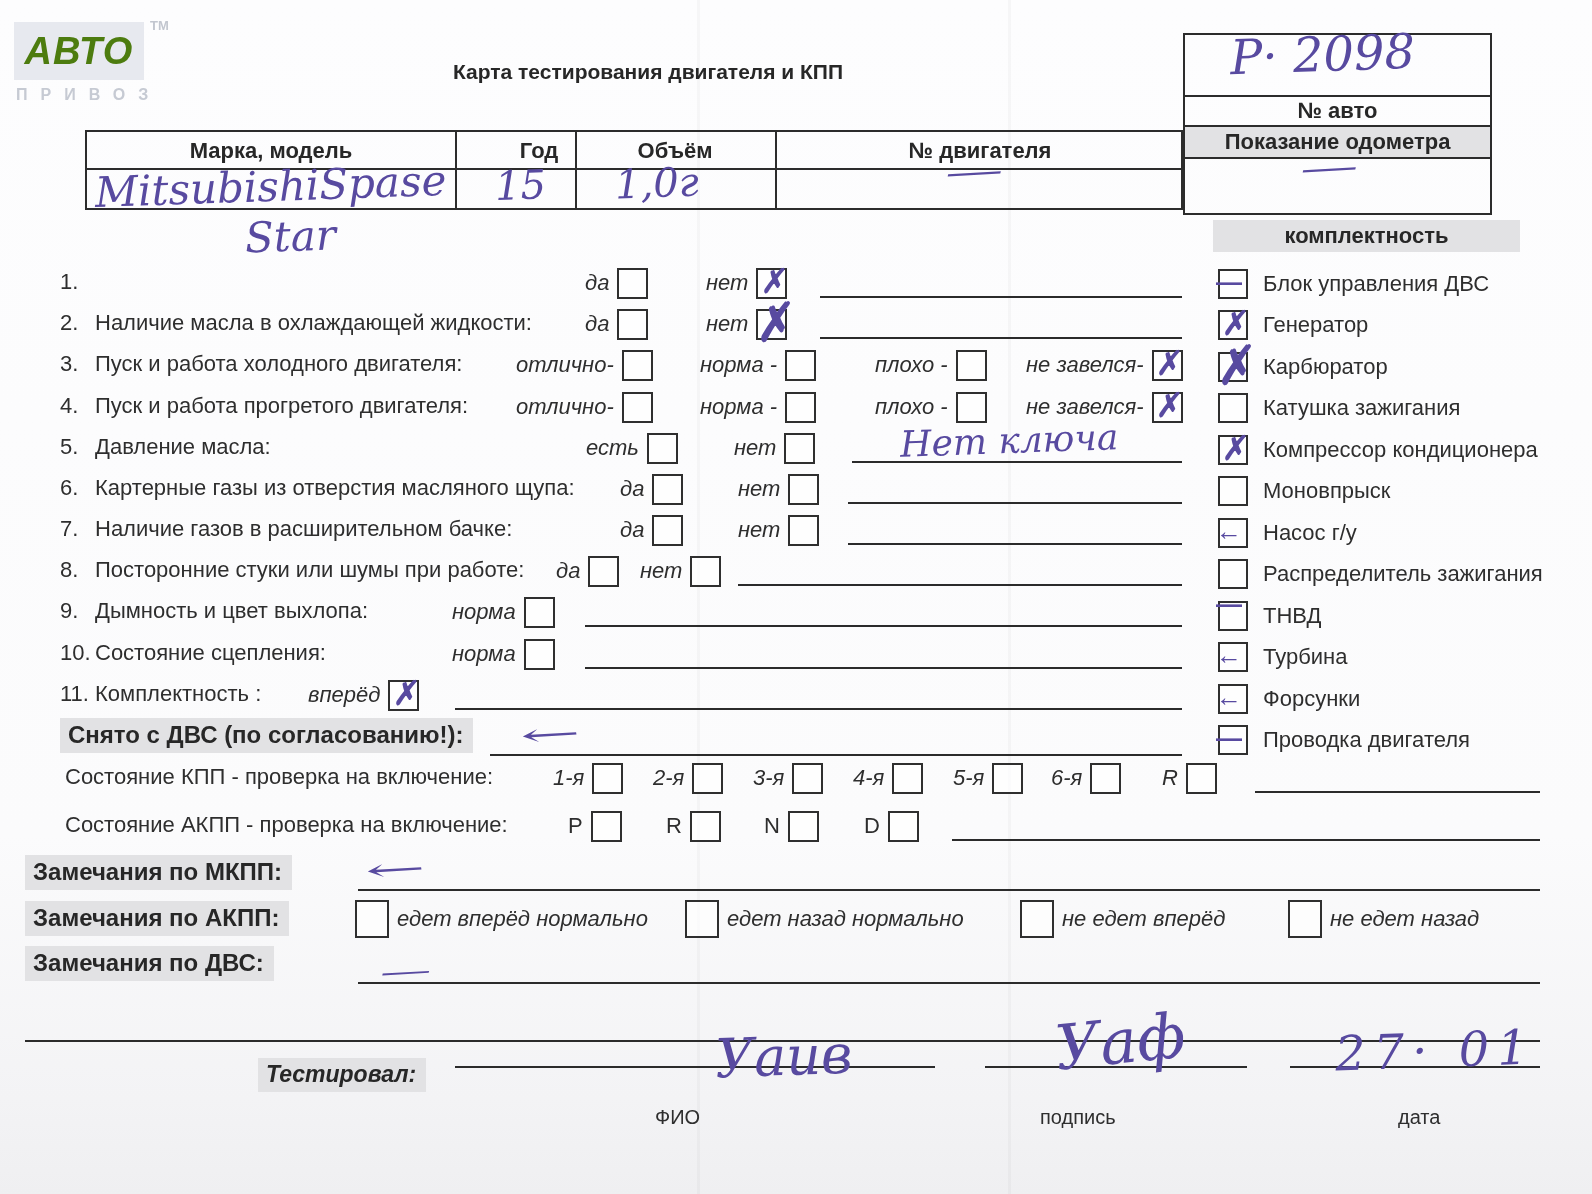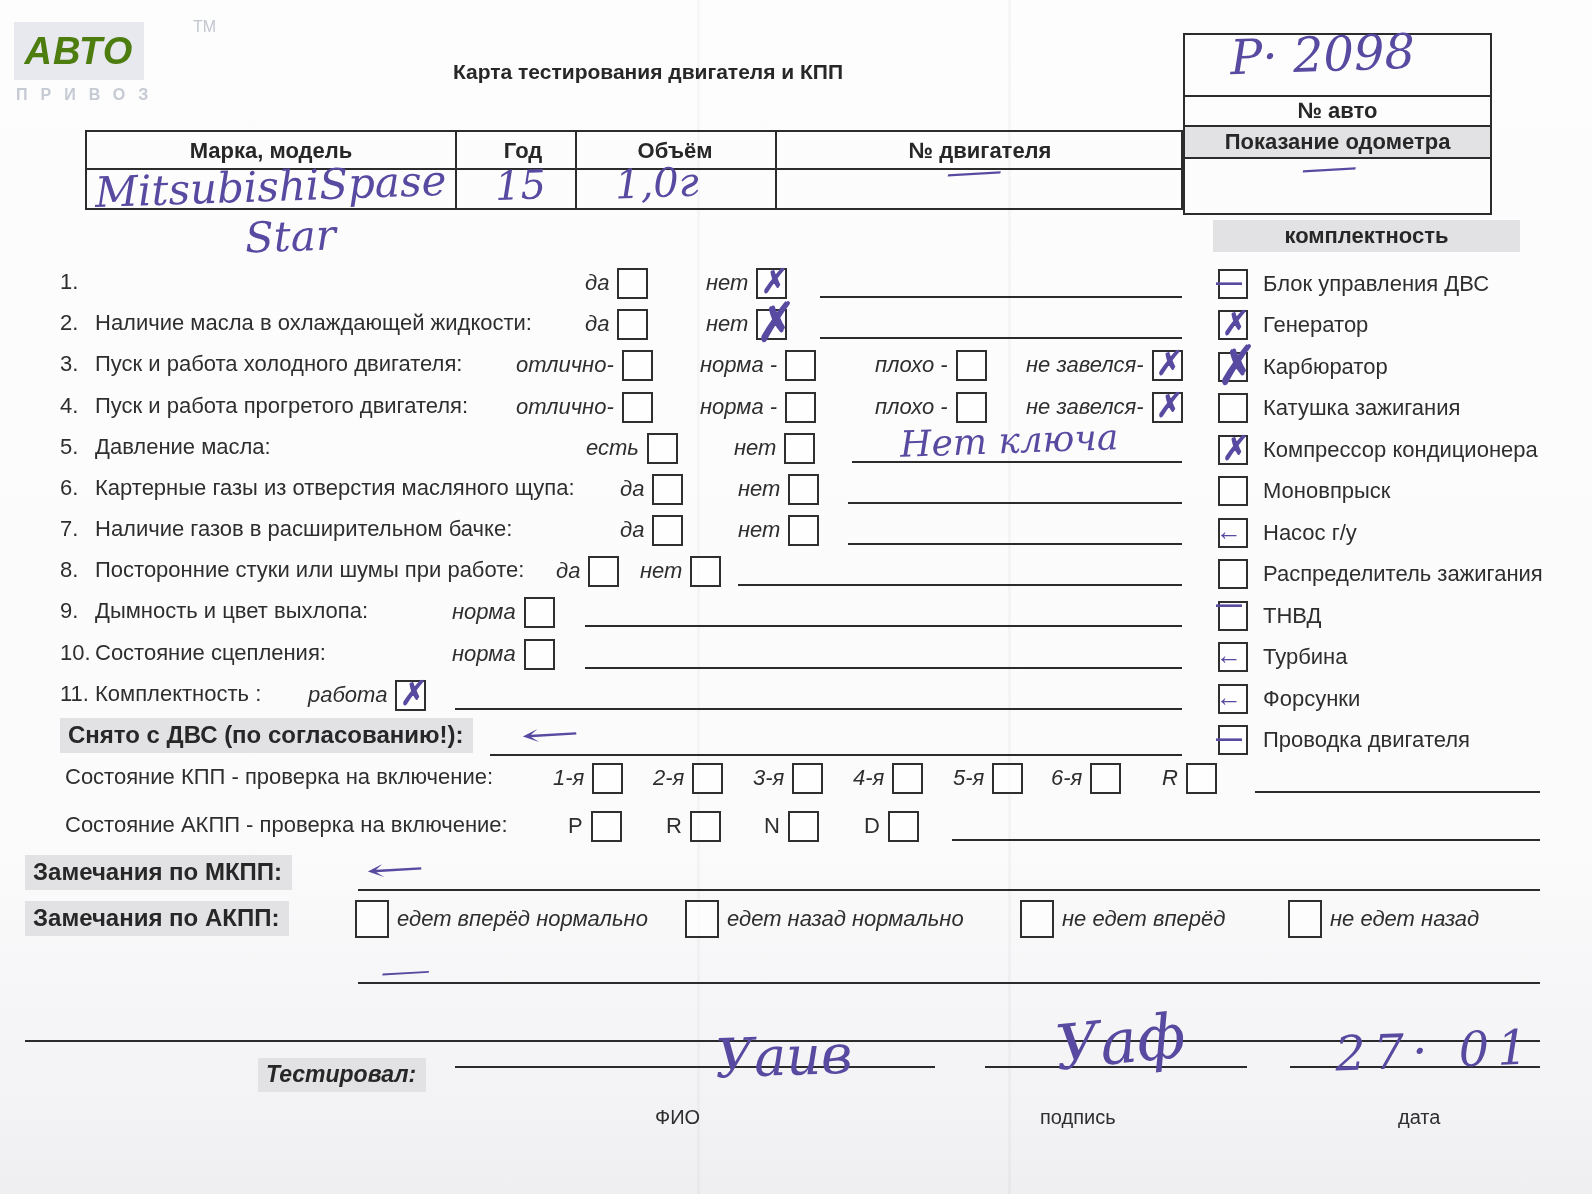--- a/index.html
+++ b/index.html
@@ -5,21 +5,21 @@
   html,body{margin:0;padding:0;background:#ffffff;}
   .page{position:relative;width:1592px;height:1194px;overflow:hidden;
         background:linear-gradient(180deg,#fdfdfe 0%,#fbfbfc 70%,#f3f3f5 92%,#efeff1 100%);
         font-family:"Liberation Sans",sans-serif;color:#2e2e2e;}
   .abs{position:absolute;}
   .fold{position:absolute;top:0;width:3px;height:100%;background:rgba(60,60,70,.035);}
   
   .logo-box{position:absolute;left:14px;top:22px;width:130px;height:58px;background:#e7e9ef;
             display:flex;align-items:center;justify-content:center;}
   .logo-word{color:#4d7c0f;font-weight:bold;font-style:italic;font-size:38px;letter-spacing:1px;}
-  .logo-tm{position:absolute;left:150px;top:18px;color:#c2c6cf;font-size:16px;font-weight:normal;margin-left:43px;}
+  .logo-tm{position:absolute;left:150px;top:18px;color:#c2c6cf;font-size:13px;font-weight:bold;}
   .logo-sub{position:absolute;left:16px;top:86px;color:#c6cad3;font-size:16px;font-weight:bold;letter-spacing:13px;}
   
   .title{position:absolute;left:318px;top:60px;width:660px;text-align:center;
          font-size:21px;font-weight:bold;color:#272727;}
   .it{font-style:italic;}
   
   .tbl{position:absolute;border:2px solid #2c2c2c;box-sizing:border-box;}
   .vline{position:absolute;top:0;bottom:0;width:2px;background:#2c2c2c;}
   .hline2{position:absolute;left:0;right:0;height:2px;background:#2c2c2c;}
   .cell-lbl{position:absolute;text-align:center;font-size:22px;font-weight:bold;color:#272727;}
@@ -83,21 +83,21 @@
   </div>
   <span class="hw" style="left:1230px;top:26px;font-size:48px;">Р· 2098</span>
   <span class="hw" style="left:1300px;top:148px;font-size:34px;"><span class="hw-dash">—</span></span>
 
   <div class="tbl" style="left:85px;top:130px;width:1098px;height:80px;">
     <div class="hline2" style="top:36px;"></div>
     <div class="vline" style="left:368px;"></div>
     <div class="vline" style="left:488px;"></div>
     <div class="vline" style="left:688px;"></div>
     <div class="cell-lbl" style="left:0;top:6px;width:368px;">Марка, модель</div>
-    <div class="cell-lbl" style="left:364px;top:6px;width:144px;">Год</div>
+    <div class="cell-lbl" style="left:380px;top:6px;width:144px;">Год</div>
     <div class="cell-lbl" style="left:488px;top:6px;width:200px;">Объём</div>
     <div class="cell-lbl" style="left:688px;top:6px;width:410px;">№ двигателя</div>
   </div>
   <span class="hw" style="left:95px;top:162px;font-size:42px;">MitsubishiSpase</span>
   <span class="hw" style="left:245px;top:212px;font-size:42px;">Star</span>
   <span class="hw" style="left:495px;top:162px;font-size:40px;">15</span>
   <span class="hw" style="left:615px;top:160px;font-size:40px;">1,0г</span>
   <span class="hw" style="left:945px;top:152px;font-size:34px;"><span class="hw-dash">—</span></span>
 
   <div class="eq-head">комплектность</div>
@@ -351,21 +351,21 @@
         <span class="cb">
           <span class="cbm"></span>
         </span>
       </span>
     <span class="wline" style="left:585px;width:597px;"></span>
   </div>
   <div class="qrow" style="top:677px;">
     <span class="qnum">11.</span>
     <span class="qlabel">Комплектность :</span>
     <span class="opt" style="left:308px;">
-        <span class="optlbl">работа</span>
+        <span class="optlbl">вперёд</span>
         <span class="cb">
           <span class="cbm">✗</span>
         </span>
       </span>
     <span class="wline" style="left:455px;width:727px;"></span>
   </div>
 
   <div class="qrow" style="top:718px;height:40px;">
     <span class="seclab" style="left:25px;top:0;margin-left:35px;">Снято с ДВС (по согласованию!):</span>
     <span class="wline" style="left:490px;width:692px;top:36px;"></span>
@@ -446,20 +446,21 @@
         <span class="cb" style="width:34px;height:38px;"></span>
         <span class="optlbl">не едет вперёд</span>
       </span>
     <span class="opt" style="left:1288px;top:2px;height:40px;">
         <span class="cb" style="width:34px;height:38px;"></span>
         <span class="optlbl">не едет назад</span>
       </span>
   </div>
 
   <div class="qrow" style="top:946px;height:40px;">
+    <span class="seclab" style="left:25px;top:0;">Замечания по ДВС:</span>
     <span class="wline" style="left:358px;width:1182px;top:36px;"></span>
     <span class="hw" style="left:380px;top:8px;font-size:30px;"><span class="hw-dash">—</span></span>
   </div>
 
   <div class="abs" style="left:25px;top:1040px;width:1515px;border-bottom:2px solid #2b2b2b;"></div>
   <span class="seclab it" style="left:258px;top:1058px;font-size:23px;">Тестировал:</span>
   <span class="wline abs" style="left:455px;top:1066px;width:480px;"></span>
   <span class="foot-lbl" style="left:655px;top:1106px;">ФИО</span>
   <span class="hw" style="left:715px;top:1025px;font-size:54px;">Уаив</span>
   <span class="wline abs" style="left:985px;top:1066px;width:262px;"></span>

